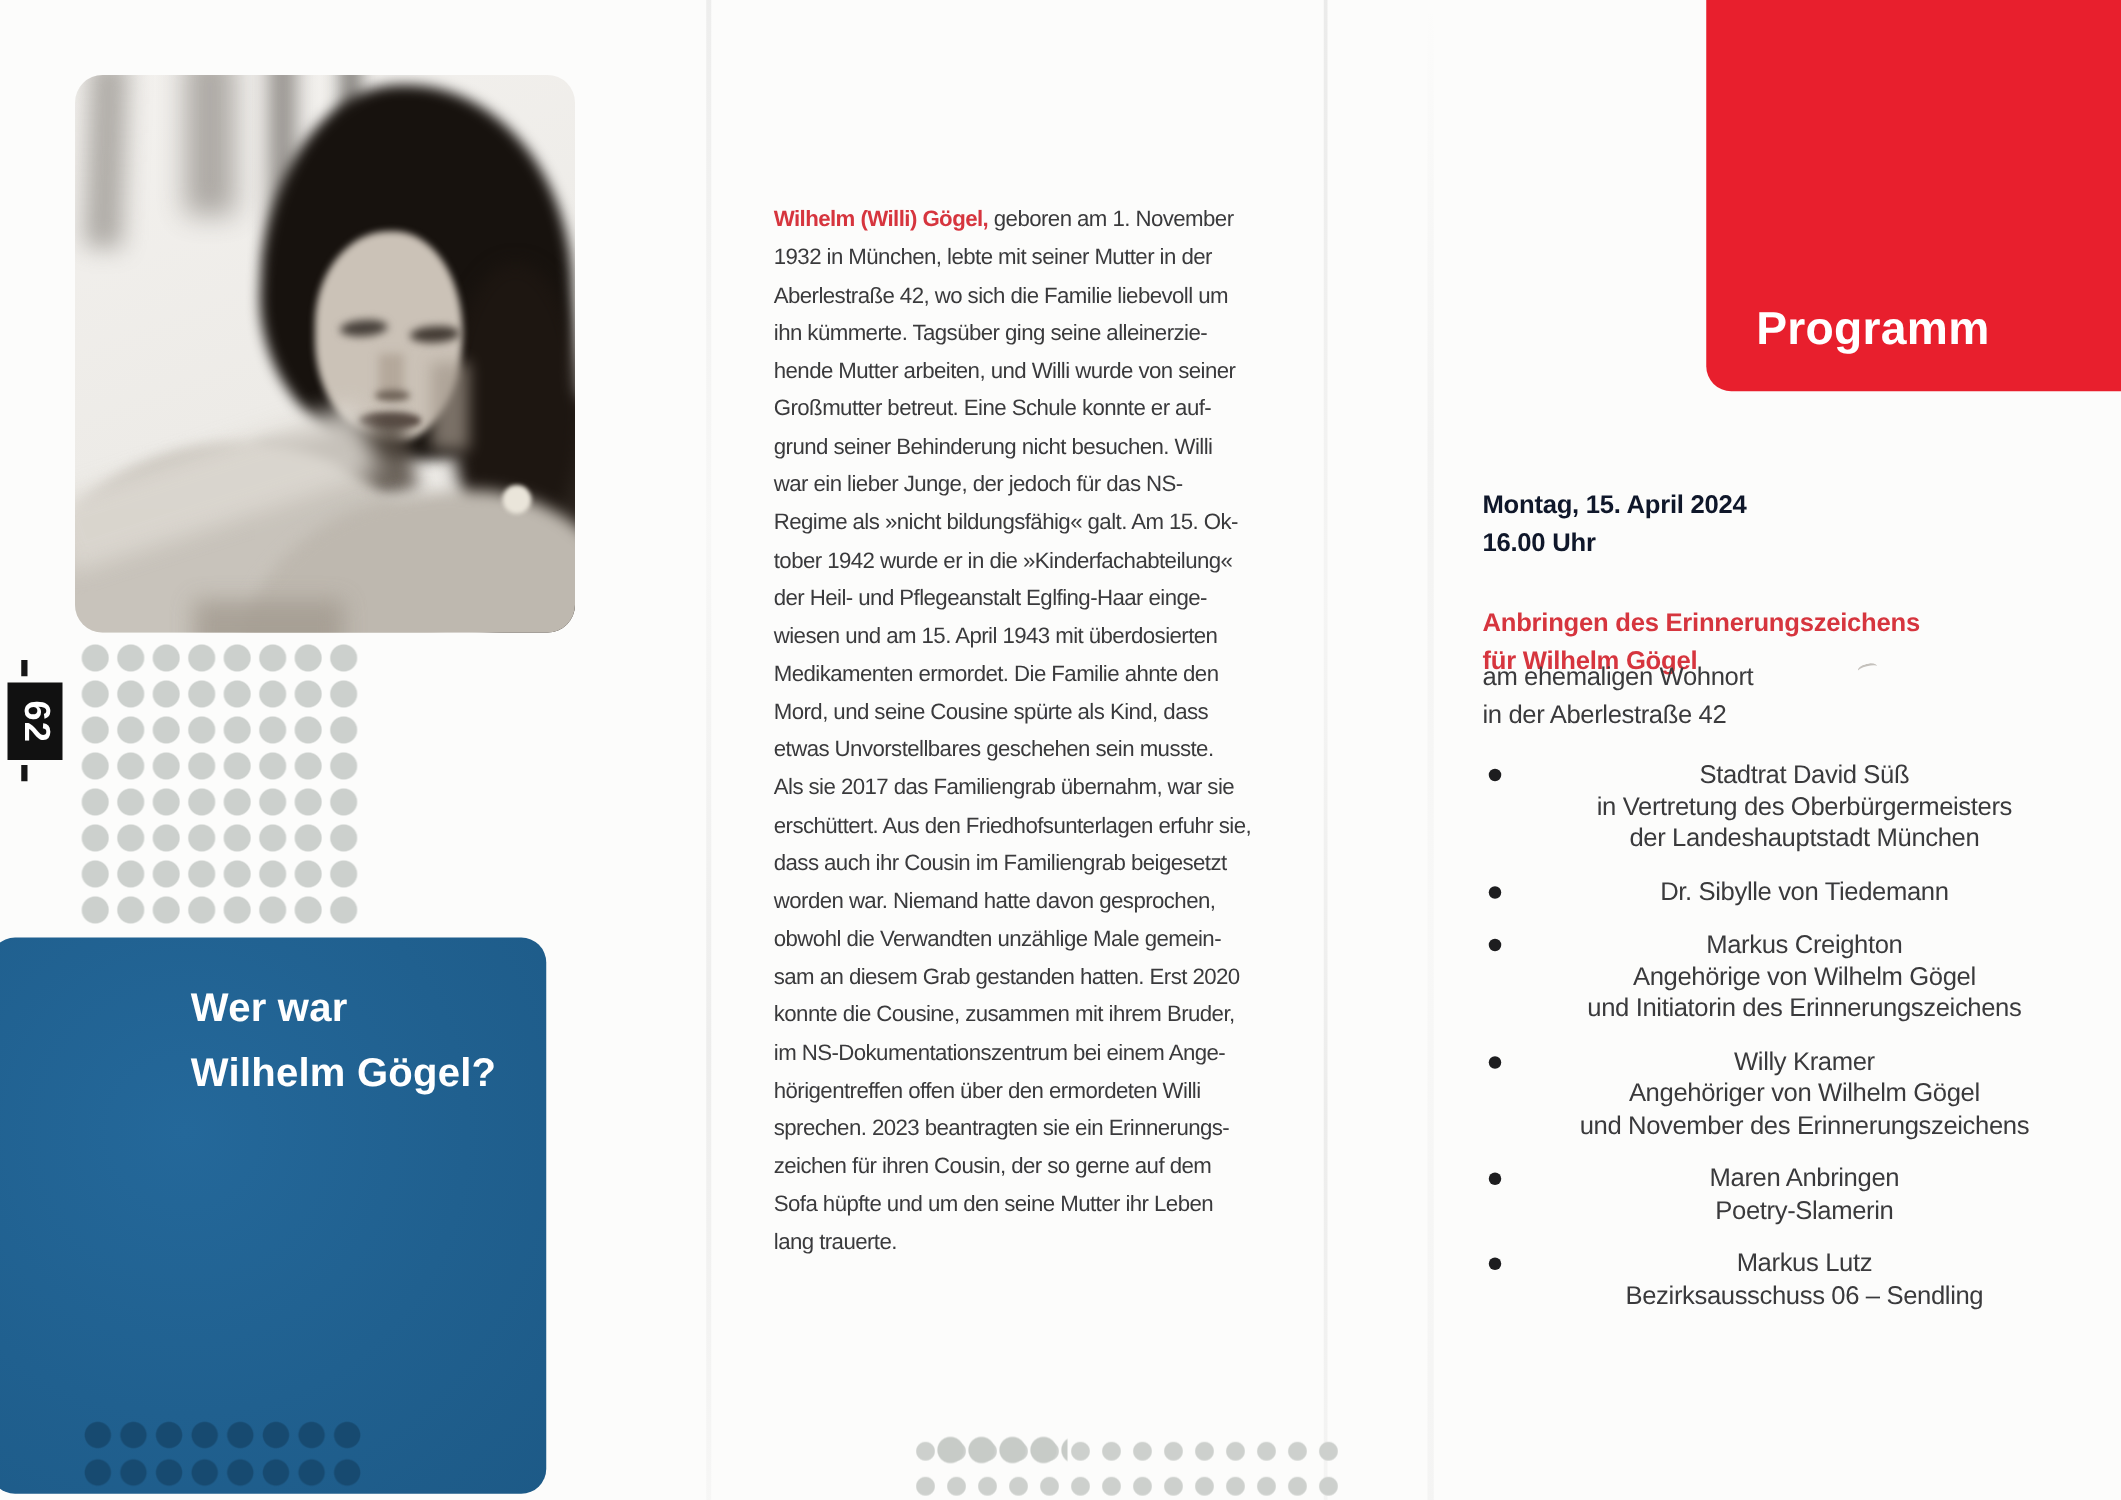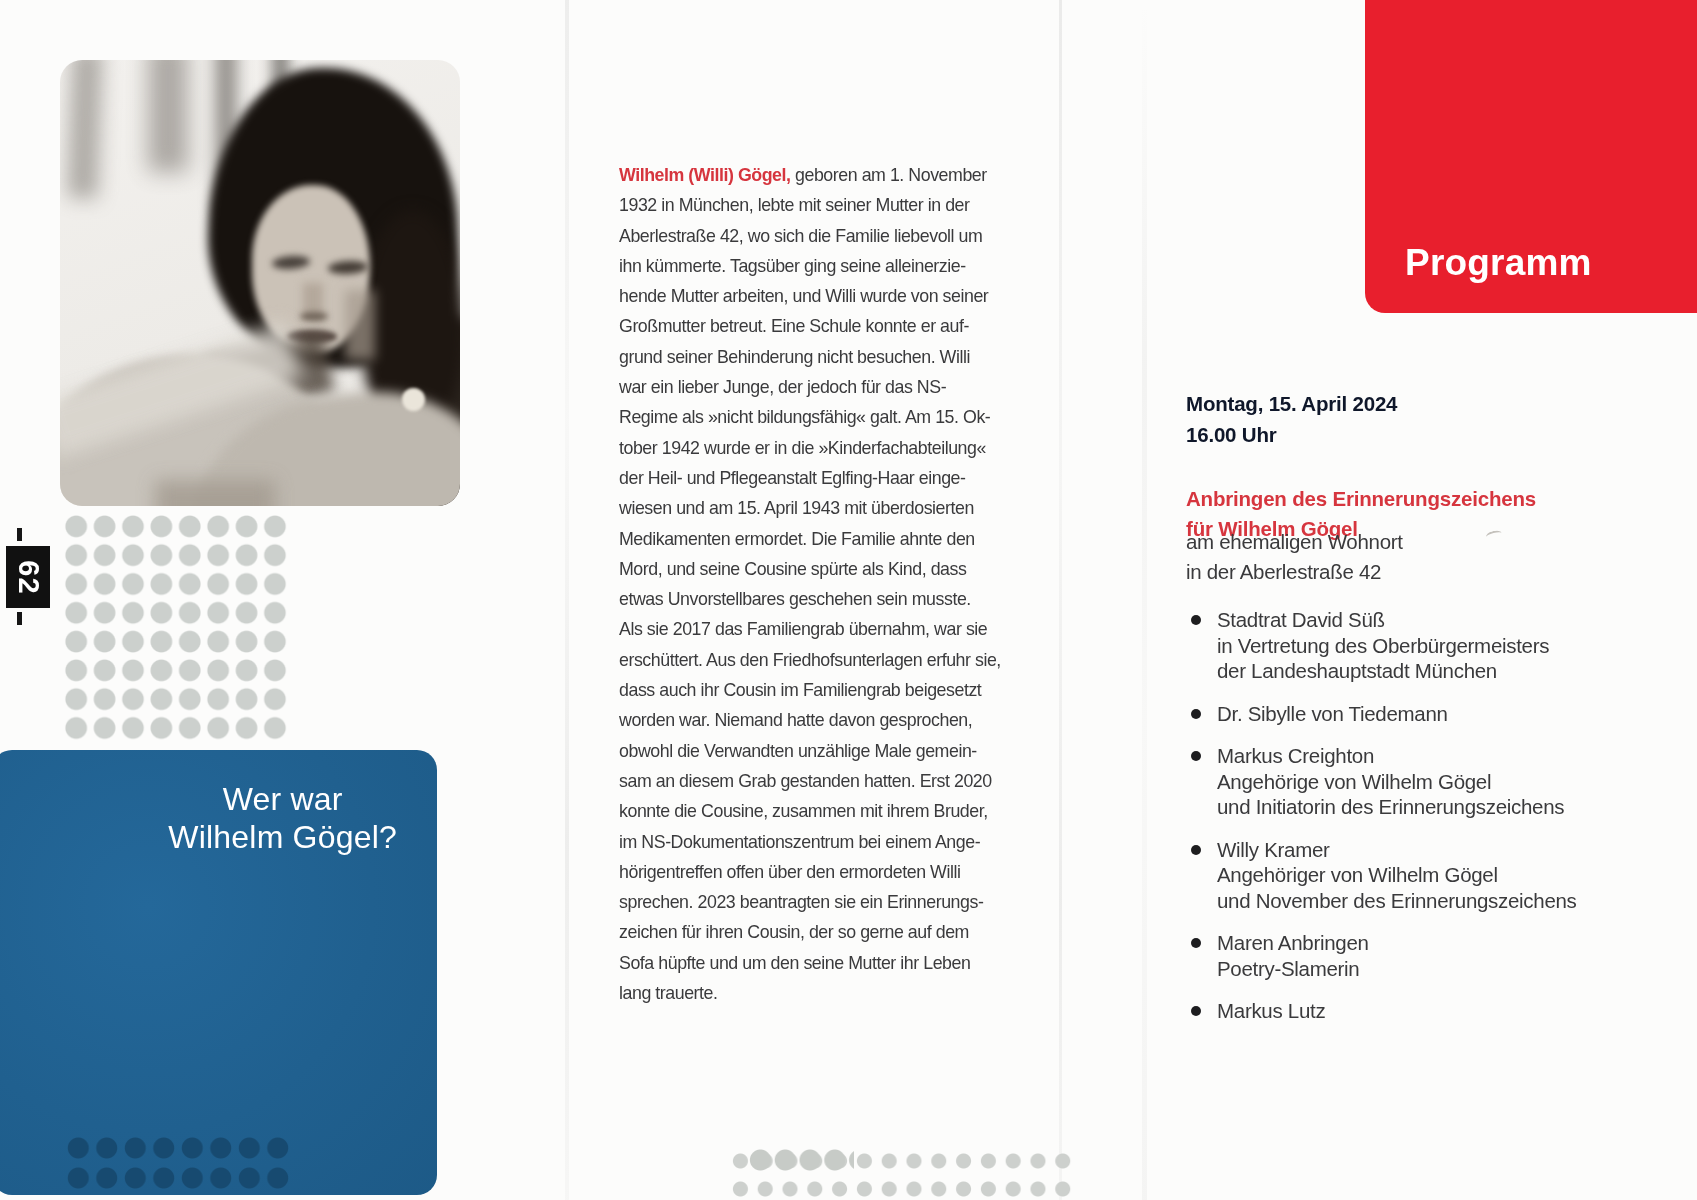--- a/index.html
+++ b/index.html
@@ -52,21 +52,21 @@
     display:flex;align-items:center;justify-content:center;}
   .page-tab span{transform:rotate(90deg);font-size:29px;font-weight:bold;letter-spacing:1px;}
   .tick{position:absolute;left:17px;width:5px;height:13px;background:#161616;}
   .tick-top{top:528px;}
   .tick-bottom{top:612px;}
 
   
   .blue-box{position:absolute;left:-8px;top:750px;width:445px;height:445px;border-radius:20px;
     background:radial-gradient(ellipse at 35% 35%,#24689a 0%,var(--blue,#20608f) 55%,#1d5a87 100%);}
   .blue-box h1{position:absolute;top:30px;right:40px;margin:0;color:#fff;
-    font-size:32px;line-height:38px;font-weight:normal;text-align:center;white-space:pre-line;letter-spacing:.2px;}
+    font-size:32px;line-height:52px;font-weight:bold;text-align:left;white-space:pre-line;letter-spacing:.2px;}
   .blue-dots{position:absolute;left:72px;top:383px;width:230px;height:60px;
     background-image:radial-gradient(circle,#174a70 10px,rgba(0,0,0,0) 11px);
     background-size:28.5px 30px;background-position:0 0;}
 
   
   .body-text{position:absolute;left:619px;top:160px;margin:0;width:420px;
     font-size:17.8px;line-height:30.3px;letter-spacing:-.45px;white-space:pre-line;color:#3a3a3c;}
   .body-text .lead{color:var(--red_text,#d6353e);font-weight:bold;}
   .dots-bottom{position:absolute;left:728px;top:1146px;width:350px;height:54px;
     background-image:radial-gradient(circle,#cdd0cd 7px,rgba(0,0,0,0) 8px);
@@ -80,21 +80,21 @@
     background:var(--red,#e81f2d);border-radius:0 0 20px 20px;}
   .red-box span{position:absolute;left:40px;top:242px;color:#fff;font-size:37px;font-weight:bold;letter-spacing:.2px;}
 
   .datetime{position:absolute;left:1186px;top:388px;margin:0;font-size:20.5px;font-weight:bold;
     line-height:31px;white-space:pre-line;color:#0f172a;letter-spacing:-.2px;}
   .event-title{position:absolute;left:1186px;top:484px;margin:0;font-size:20.5px;font-weight:bold;
     line-height:30px;white-space:pre-line;color:var(--red_text,#dd3944);letter-spacing:-.2px;}
   .event-location{position:absolute;left:1186px;top:527px;margin:0;font-size:20.5px;
     line-height:30px;white-space:pre-line;color:#3a3a3c;letter-spacing:-.3px;}
 
-  .participants{position:absolute;left:1190px;top:607px;margin:0;padding:0;list-style:none;width:480px;}
+  .participants{position:absolute;left:1190px;top:607px;margin:0;padding:0;list-style:none;width:480px;text-align:center;}
   .participants li{position:relative;padding-left:27px;margin:0 0 17px 0;
     font-size:20.5px;line-height:25.5px;color:#3a3a3c;letter-spacing:-.3px;}
   .participants li::before{content:"";position:absolute;left:1px;top:8px;width:10px;height:10px;border-radius:50%;background:#1d1d1f;}
   .p-desc{white-space:pre-line;display:block;}
 </style>
 </head>
 <body>
 
 <div>
 
@@ -207,16 +207,17 @@
 und November des Erinnerungszeichens</span>
       </li>
 
       <li>
         <span class="p-name">Maren Anbringen</span>
         <span class="p-desc">Poetry-Slamerin</span>
       </li>
 
       <li>
         <span class="p-name">Markus Lutz</span>
+        <span class="p-desc">Bezirksausschuss 06 – Sendling</span>
       </li>
     </ul>
 
 </div>
 
 </body></html>

